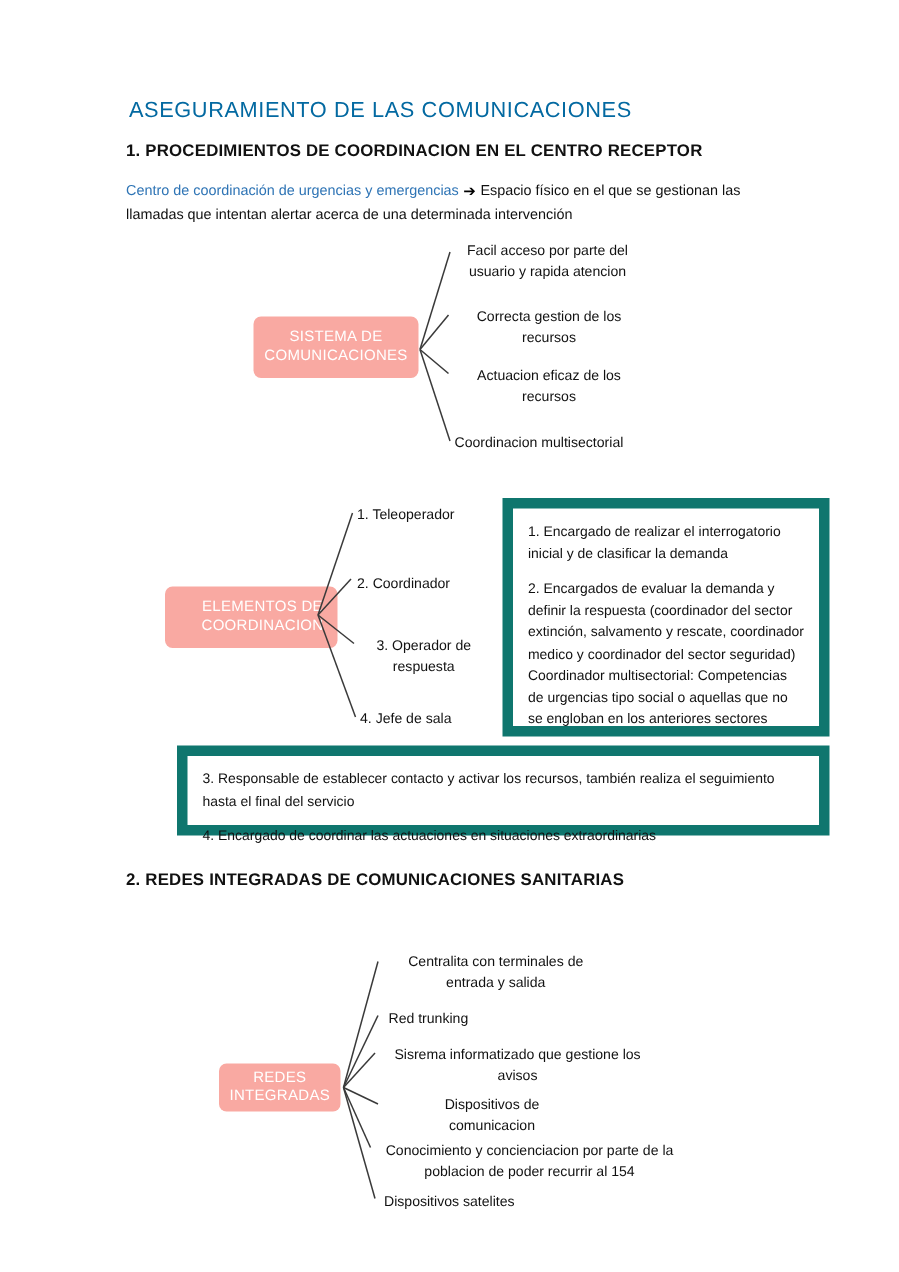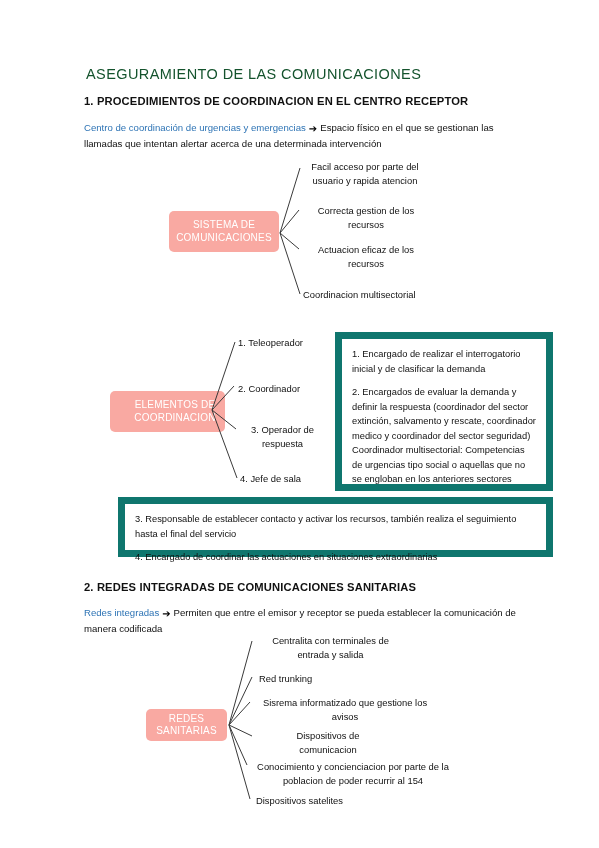--- a/index.html
+++ b/index.html
@@ -19,21 +19,21 @@
     overflow: hidden;
   }
 
   
   .doc-title {
     position: absolute;
     left: 86px;
     top: 66px;
     font-size: 14.5px;
     letter-spacing: 0.4px;
-    color: #14532d;
+    color: #0369a1;
     white-space: nowrap;
   }
   .section-heading {
     position: absolute;
     left: 84px;
     font-size: 11.2px;
     font-weight: bold;
     color: #111111;
     letter-spacing: 0.15px;
     white-space: nowrap;
@@ -165,28 +165,25 @@
     <p>Coordinador multisectorial: Competencias de urgencias tipo social o aquellas que no se engloban en los anteriores sectores</p>
   </div>
 
   <div class="note-box" id="note-box-bottom">
     <p>3. Responsable de establecer contacto y activar los recursos, también realiza el seguimiento hasta el final del servicio</p>
     <p>4. Encargado de coordinar las actuaciones en situaciones extraordinarias</p>
   </div>
 
   <div class="section-heading" id="sec2-heading">2. REDES INTEGRADAS DE COMUNICACIONES SANITARIAS</div>
 
-  <div class="para" id="sec2-para">
-    <span class="lead">Redes integradas</span><span class="arrow-glyph">➔</span><span>Permiten que entre el emisor y receptor se pueda establecer la comunicación de manera codificada</span>
-  </div>
 
   <div class="node" id="node-redes">
     <div>
       <span>REDES</span>
-      <span>SANITARIAS</span>
+      <span>INTEGRADAS</span>
     </div>
   </div>
 
   <div class="leaf" style="left:258px; top:634px; width:145px;">Centralita con terminales de entrada y salida</div>
   <div class="leaf left-align" style="left:259px; top:672px; width:120px;">Red trunking</div>
   <div class="leaf" style="left:256px; top:696px; width:178px;">Sisrema informatizado que gestione los avisos</div>
   <div class="leaf" style="left:272px; top:729px; width:112px;">Dispositivos de comunicacion</div>
   <div class="leaf" style="left:249px; top:760px; width:208px;">Conocimiento y concienciacion por parte de la poblacion de poder recurrir al 154</div>
   <div class="leaf left-align" style="left:256px; top:794px; width:160px;">Dispositivos satelites</div>
 

